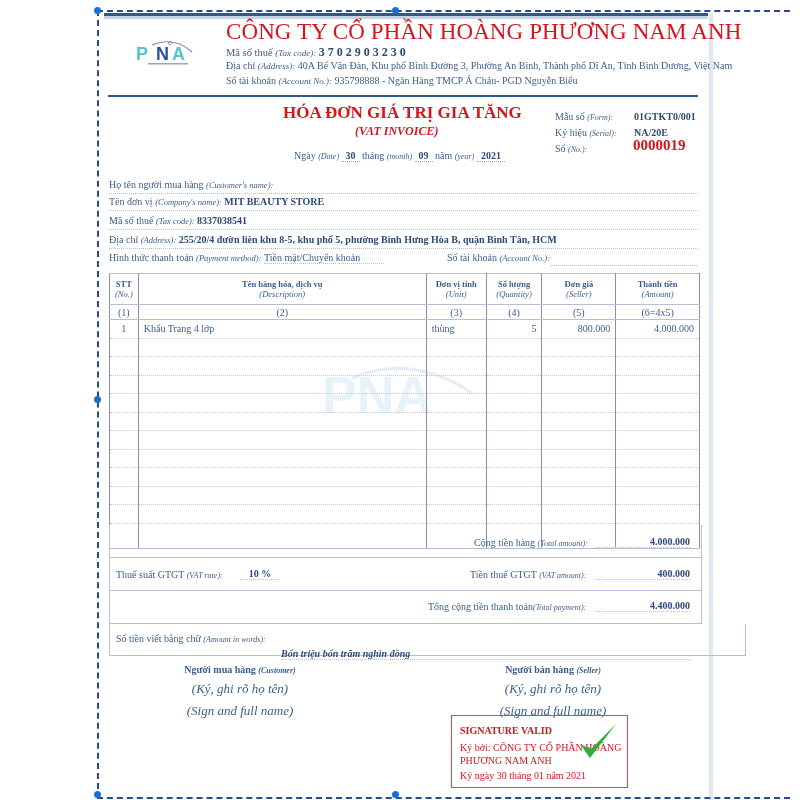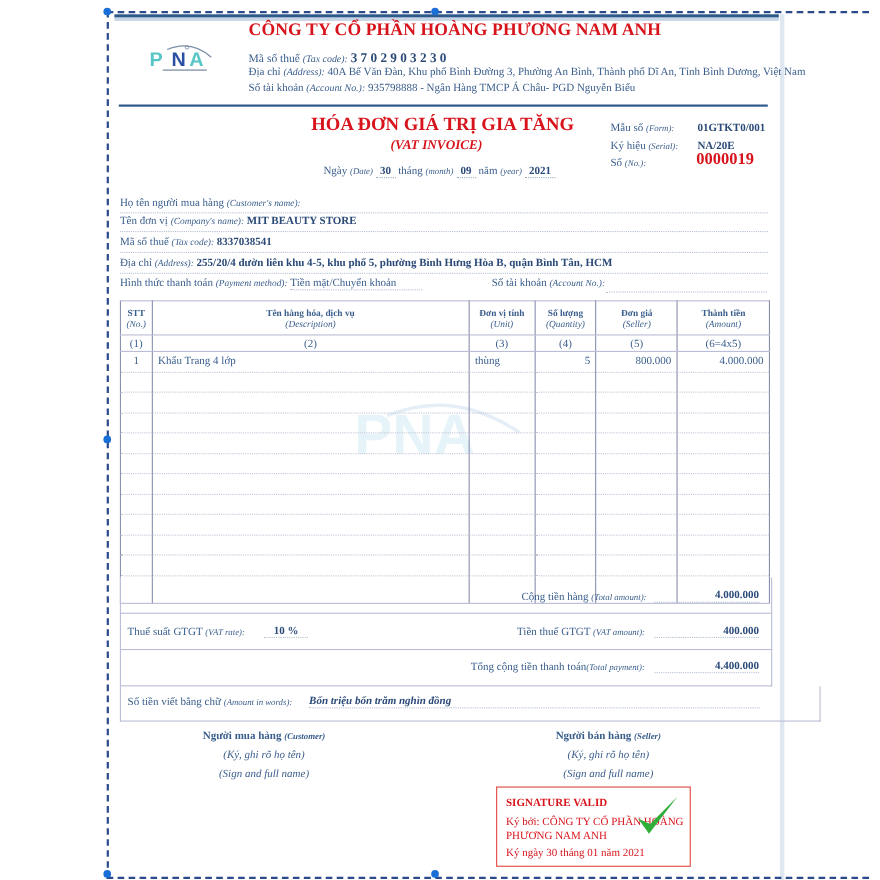--- a/index.html
+++ b/index.html
@@ -3,21 +3,21 @@
 <meta charset="utf-8">
 <style>
   html, body { margin:0; padding:0; background:#ffffff; }
   body { width:800px; height:800px; position:relative; overflow:hidden; font-family:"Liberation Serif", serif; color:#2f4f7f; }
   .sel-frame { position:absolute; left:97px; top:10px; width:691px; height:785px; border-top:2px dashed #2a4a8c; border-bottom:2px dashed #2a4a8c; border-left:2px dashed #2a4a8c; }
   .handle { position:absolute; width:7px; height:7px; border-radius:50%; background:#1a6fd6; }
   .page { position:absolute; left:100px; top:13px; width:609px; height:787px; background:#fff; border-right:4px solid #dfe7f0; }
   .top-rule { position:absolute; left:104px; top:13px; width:604px; height:3px; background:#2d5a8a; }
   .top-rule2 { position:absolute; left:104px; top:16px; width:604px; height:3px; background:#c6d5e6; }
   .abs { position:absolute; white-space:nowrap; }
-  .company { left:226px; top:19px; font-size:16px; font-weight:bold; color:#d7141c; letter-spacing:0.1px; }
+  .company { left:226px; top:19px; font-size:23px; font-weight:normal; color:#d7141c; letter-spacing:0.1px; }
   .hdr { font-size:10.5px; color:#3a5e8c; }
   .hdr i { font-size:9px; }
   .taxcode { font-weight:bold; font-size:12px; letter-spacing:3px; color:#2b4a78; }
   .sep-rule { position:absolute; left:108px; top:95px; width:590px; height:2px; background:#2d5a8a; }
   .title { left:283px; top:103px; font-size:17px; font-weight:bold; color:#d7141c; }
   .subtitle { left:355px; top:124px; font-size:12px; font-weight:bold; font-style:italic; color:#d7141c; }
   .date { left:294px; top:150px; font-size:10px; color:#3a5e8c; }
   .date b { display:inline-block; padding:0 4px; border-bottom:1px dotted #9aaac0; color:#2b4a78; }
   .meta-l { font-size:10px; color:#3a5e8c; }
   .meta-r { font-size:10px; font-weight:bold; color:#2b4a78; }
@@ -32,21 +32,21 @@
   table.items tr.idx td { text-align:center; font-size:10px; border-bottom:1px solid #b9bdd5; height:14px; }
   table.items tr.row td { height:17.5px; border-bottom:1px dotted #c4c6d8; font-size:10px; }
   table.items tr.row.last td { border-bottom:1px solid #b9bdd5; height:24px; }
   .num { text-align:right; }
   .box { position:absolute; left:109px; width:591px; border:1px solid #b9bdd5; border-top:none; }
   .tot-label { font-size:10px; color:#3a5e8c; }
   .tot-label i { font-size:8px; }
   .tot-val { font-size:10px; font-weight:bold; color:#2b4a78; text-align:right; border-bottom:1px dotted #b4bfd0; width:95px; }
   .sig-h { font-size:10px; font-weight:bold; color:#3a5e8c; }
   .sig-h i { font-size:8px; }
-  .sig-s { font-size:10px; font-style:italic; color:#3a5e8c; }
+  .sig-s { font-size:13px; font-style:italic; color:#3a5e8c; }
   .stamp { position:absolute; left:451px; top:715px; width:175px; height:71px; border:1px solid #e0473f; color:#d7141c; font-size:10px; }
   .watermark { position:absolute; left:322px; top:358px; width:160px; height:70px; opacity:0.14; }
 </style>
 </head>
 <body>
 
 <div class="page"></div>
 <div class="top-rule"></div>
 <div class="top-rule2"></div>
 
@@ -114,21 +114,21 @@
 <div class="field" style="top:196px;">
   <span>Tên đơn vị</span> <i>(Company's name):</i>
   <b>MIT BEAUTY STORE</b>
 </div>
 <div class="field" style="top:215px;">
   <span>Mã số thuế</span> <i>(Tax code):</i>
   <b>8337038541</b>
 </div>
 <div class="field" style="top:234px;">
   <span>Địa chỉ</span> <i>(Address):</i>
-  <b>255/20/4 đườn liên khu 4-5, khu phố 5, phường Bình Hưng Hòa B, quận Bình Tân, HCM</b>
+  <b>255/20/4 đườn liên khu 8-5, khu phố 5, phường Bình Hưng Hòa B, quận Bình Tân, HCM</b>
 </div>
 <div class="field" style="top:252px;border-bottom:none;">
   <span>Hình thức thanh toán</span> <i>(Payment method):</i>
   <span style="display:inline-block;width:120px;border-bottom:1px dotted #b4bfd0;">Tiền mặt/Chuyển khoản</span>
   <span style="position:absolute;left:338px;"><span>Số tài khoản</span> <i>(Account No.):</i></span>
   <span style="position:absolute;left:442px;width:146px;border-bottom:1px dotted #b4bfd0;height:13px;"></span>
 </div>
 
 <div class="watermark">
   <svg width="160" height="70" viewBox="0 0 160 70">
@@ -291,21 +291,21 @@
   <div class="abs tot-val" style="left:130px;top:10px;width:40px;text-align:center;">10 %</div>
   <span class="abs tot-label" style="left:360px;top:11px;"><span>Tiền thuế GTGT</span> <i>(VAT amount):</i></span>
   <div class="abs tot-val" style="left:485px;top:10px;">400.000</div>
 </div>
 <div class="box" style="top:591px;height:32px;">
   <span class="abs tot-label" style="left:318px;top:10px;"><span>Tổng cộng tiền thanh toán</span><i>(Total payment):</i></span>
   <div class="abs tot-val" style="left:485px;top:9px;">4.400.000</div>
 </div>
 <div class="box" style="top:624px;height:31px;padding-left:44px;">
   <span class="abs tot-label" style="left:6px;top:9px;"><span>Số tiền viết bằng chữ</span> <i>(Amount in words):</i></span>
-  <div class="abs" style="left:171px;top:8px;width:410px;border-bottom:1px dotted #b4bfd0;font-size:10px;font-weight:bold;font-style:italic;color:#2b4a78;">Bốn triệu bốn trăm nghìn đồng</div>
+  <div class="abs" style="left:171px;top:24px;width:410px;border-bottom:1px dotted #b4bfd0;font-size:10px;font-weight:bold;font-style:italic;color:#2b4a78;">Bốn triệu bốn trăm nghìn đồng</div>
 </div>
 
 <div class="abs" style="left:180px;top:664px;width:120px;text-align:center;">
   <div class="sig-h"><span>Người mua hàng</span> <i>(Customer)</i></div>
   <div class="sig-s" style="margin-top:6px;">(Ký, ghi rõ họ tên)</div>
   <div class="sig-s" style="margin-top:6px;">(Sign and full name)</div>
 </div>
 <div class="abs" style="left:493px;top:664px;width:120px;text-align:center;">
   <div class="sig-h"><span>Người bán hàng</span> <i>(Seller)</i></div>
   <div class="sig-s" style="margin-top:6px;">(Ký, ghi rõ họ tên)</div>

